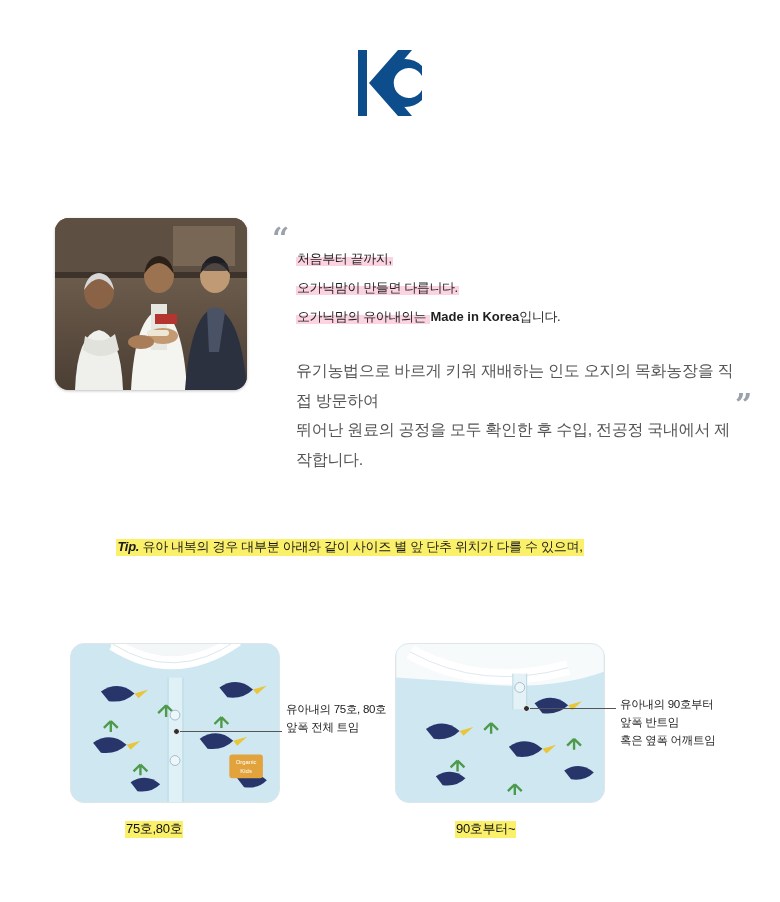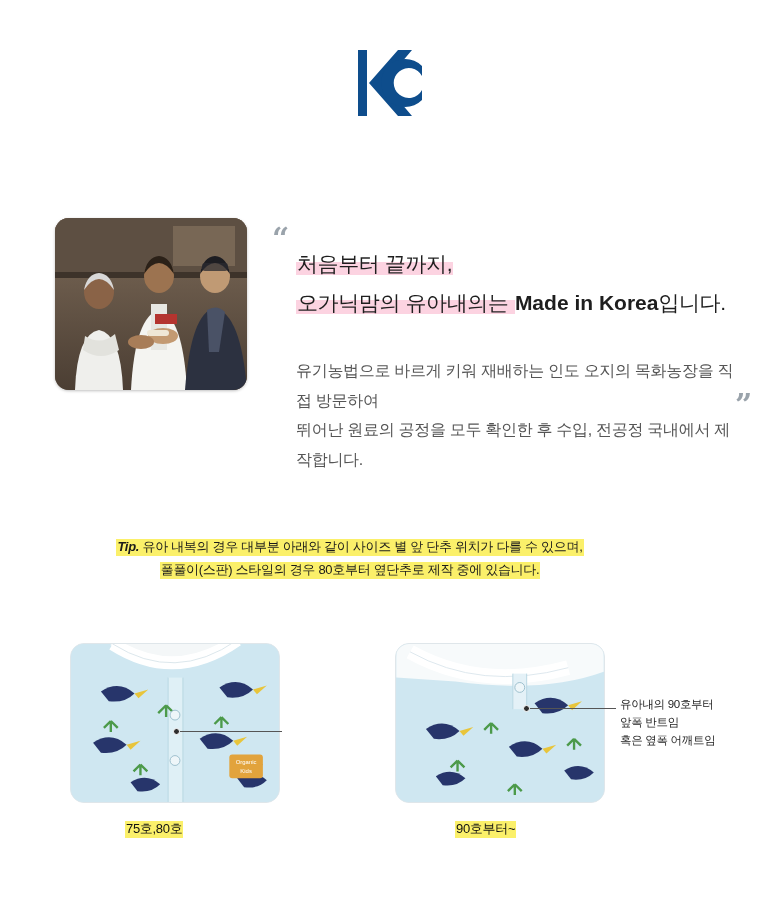--- a/index.html
+++ b/index.html
@@ -71,21 +71,21 @@
     font-size: 30px;
   }
 
   .quote-lines {
     position: absolute;
     left: 296px;
     top: 32px;
     width: 450px;
   }
   .q-line {
-    font-size: 21px;
+    font-size: 13px;
     color: #1e1e1e;
     margin-bottom: 11px;
     letter-spacing: -0.4px;
     white-space: nowrap;
   }
   .hl-pink {
     background: linear-gradient(to top, #fcd3e1 58%, rgba(252,211,225,0) 58%);
     padding: 0 1px;
   }
   .hl-pink-full {
@@ -234,36 +234,36 @@
   </div>
 
   <div class="quote-mark quote-open">“</div>
   <div class="quote-mark quote-close">”</div>
 
   <div class="quote-lines">
     <div class="q-line">
       <span class="hl-pink">처음부터 끝까지,</span>
     </div>
     <div class="q-line">
+      <span class="hl-pink">오가닉맘이 만들면 다릅니다.</span>
+    </div>
+    <div class="q-line">
       <span class="hl-pink-full">오가닉맘의 유아내의는 </span><span class="mik">Made in Korea</span><span>입니다.</span>
     </div>
   </div>
 
   <div class="q-desc">
     <div>유기농법으로 바르게 키워 재배하는 인도 오지의 목화농장을 직접 방문하여</div>
     <div>뛰어난 원료의 공정을 모두 확인한 후 수입, 전공정 국내에서 제작합니다.</div>
   </div>
 </section>
 
 <section class="tip-block">
   <div class="tip-line">
     <span class="hl-yellow"><span class="tip-em">Tip.</span><span> 유아 내복의 경우 대부분 아래와 같이 사이즈 별 앞 단추 위치가 다를 수 있으며,</span></span>
-  </div>
-  <div class="tip-line">
-    <span class="hl-yellow">풀풀이(스판) 스타일의 경우  80호부터 옆단추로 제작 중에 있습니다.</span>
   </div>
 </section>
 
 <section class="products">
 
   <div class="prod prod-left">
     <svg viewBox="0 0 210 160" aria-hidden="true">
       <rect width="210" height="160" fill="#cfe7f1"></rect>
 
       <path d="M40 2 q65 44 130 -2 l0 -4 h-130Z" fill="#f4f7f8"></path>
@@ -299,20 +299,24 @@
 
       <rect x="160" y="112" width="34" height="24" rx="3" fill="#e2a33c"></rect>
       <text x="177" y="122" font-family="Liberation Sans, sans-serif" font-size="6" fill="#ffffff" text-anchor="middle">Organic</text>
       <text x="177" y="131" font-family="Liberation Sans, sans-serif" font-size="6" fill="#ffffff" text-anchor="middle">Kids</text>
     </svg>
   </div>
 
   <div class="dot" style="left:173px; top:85px;"></div>
   <div class="leader" style="left:180px; top:88px; width:102px;"></div>
 
+  <div class="callout callout-left">
+    <div>유아내의 75호, 80호</div>
+    <div>앞폭 전체 트임</div>
+  </div>
 
   <div class="size-tag tag-left">
     <span class="hl-yellow">75호,80호</span>
   </div>
 
   <div class="prod prod-right">
     <svg viewBox="0 0 210 160" aria-hidden="true">
       <rect width="210" height="160" fill="#cfe7f1"></rect>
 
       <path d="M0 0 h210 v28 q-60 22 -150 10 L0 34 Z" fill="#f7fafb"></path>

